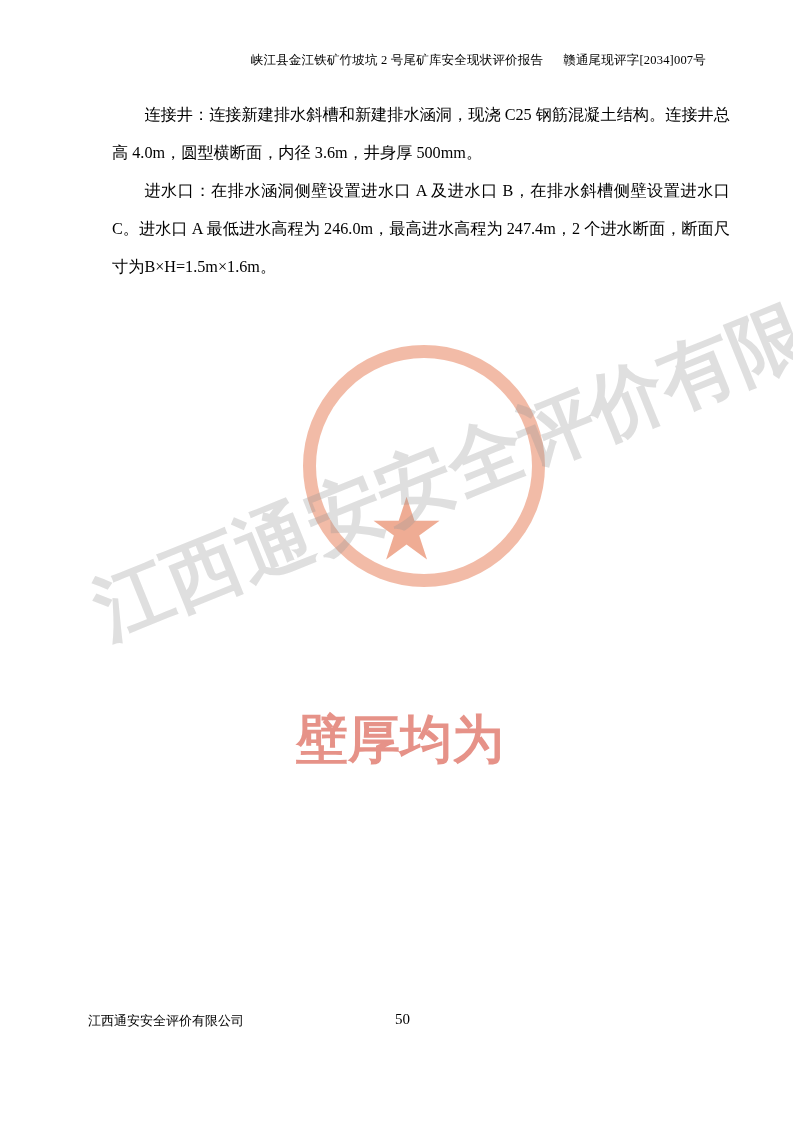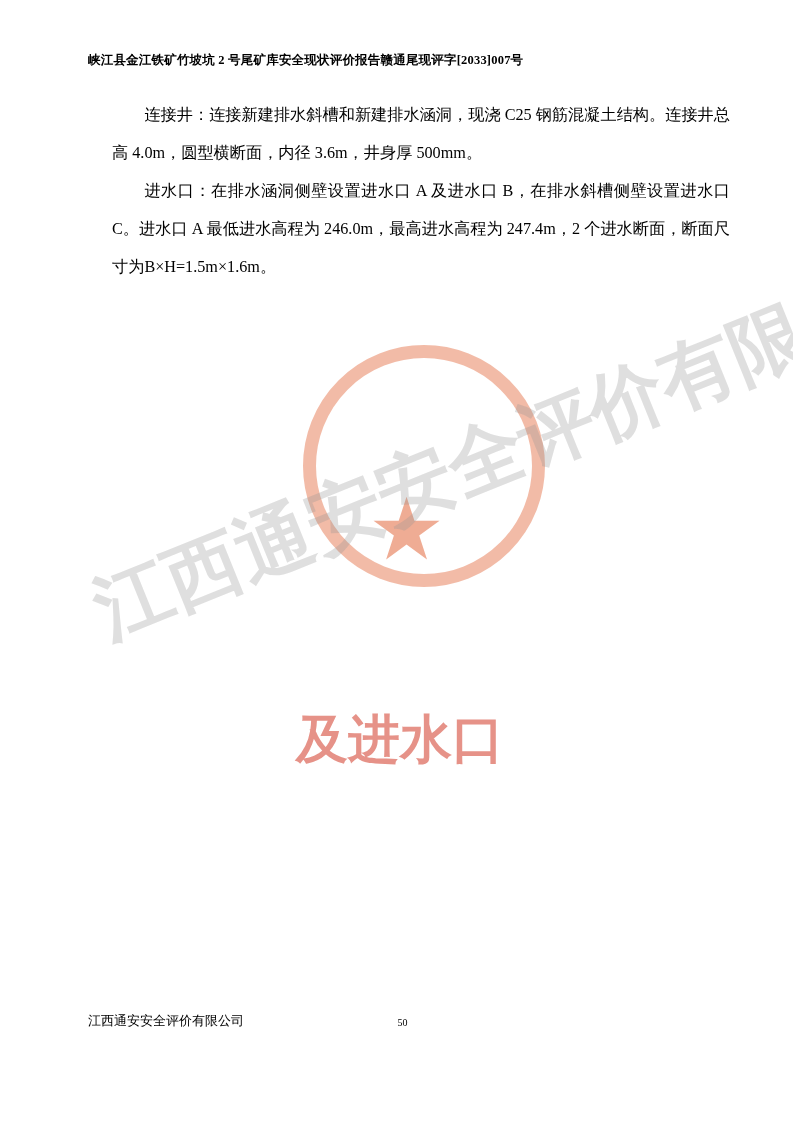--- a/index.html
+++ b/index.html
@@ -23,25 +23,26 @@
     top: 0;
     width: 618px;
     height: 100%;
   }
   .header {
     position: absolute;
     top: 52px;
     left: 0;
     width: 100%;
     display: flex;
-    justify-content: flex-start;
+    justify-content: flex-end;
     align-items: baseline;
     font-size: 12.5px;
-    font-weight: bold;
+    font-weight: normal;
     letter-spacing: 0.2px;
+    gap: 20px;
   }
   .body-text {
     position: absolute;
     top: 96px;
     left: 0;
     width: 100%;
     font-size: 16.2px;
     line-height: 38px;
     text-align: justify;
     text-justify: inter-ideograph;
@@ -63,21 +64,21 @@
     left: 88px;
     bottom: 92px;
     font-size: 13px;
   }
   .footer-page {
     position: absolute;
     left: 12px;
     right: 0;
     bottom: 94px;
     text-align: center;
-    font-size: 10px;
+    font-size: 15px;
   }
   
   .watermark {
     position: absolute;
     left: 0;
     top: 0;
     width: 793px;
     height: 1122px;
     pointer-events: none;
     z-index: 5;
@@ -110,28 +111,28 @@
 </style>
 </head>
 <body>
 
 <div class="page">
 
   <div class="watermark">
     <div class="wm-ring" style="left:303px; top:345px; width:216px; height:216px;"></div>
     <div class="wm-star" style="left:368px; top:487px;">★</div>
     <div class="wm-text-big" style="left:118px; top:560px; font-size:76px; transform:rotate(-22deg); transform-origin: left bottom;">江西通安安全评价有限公司</div>
-    <div class="wm-red" style="left:296px; top:705px; font-size:52px;">及进水口</div>
+    <div class="wm-red" style="left:296px; top:705px; font-size:52px;">壁厚均为</div>
   </div>
 
   <div class="content">
 
     <div class="header">
       <span>峡江县金江铁矿竹坡坑 2 号尾矿库安全现状评价报告</span>
-      <span>赣通尾现评字[2033]007号</span>
+      <span>赣通尾现评字[2034]007号</span>
     </div>
 
     <div class="body-text">
       <p>连接井：连接新建排水斜槽和新建排水涵洞，现浇 C25 钢筋混凝土结构。连接井总高 4.0m，圆型横断面，内径 3.6m，井身厚 500mm。</p>
       <p>进水口：在排水涵洞侧壁设置进水口 A 及进水口 B，在排水斜槽侧壁设置进水口 C。进水口 A 最低进水高程为 246.0m，最高进水高程为 247.4m，2 个进水断面，断面尺寸为B×H=1.5m×1.6m。</p>
     </div>
 
   </div>
 
   <div class="footer-left">江西通安安全评价有限公司</div>

